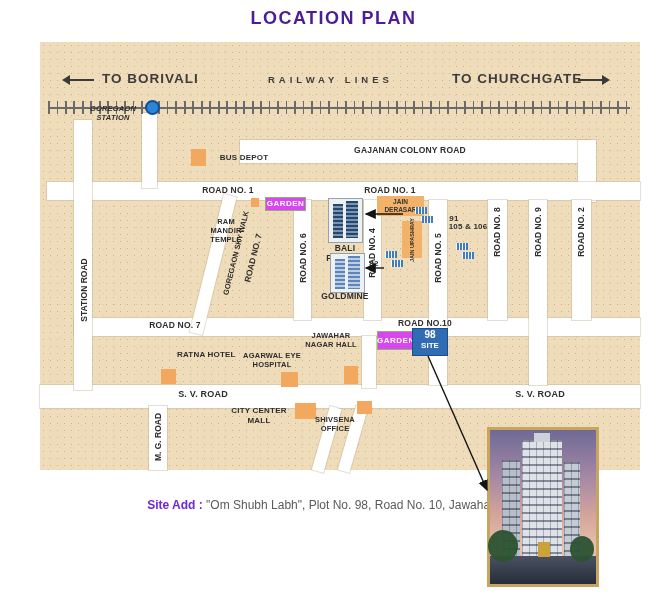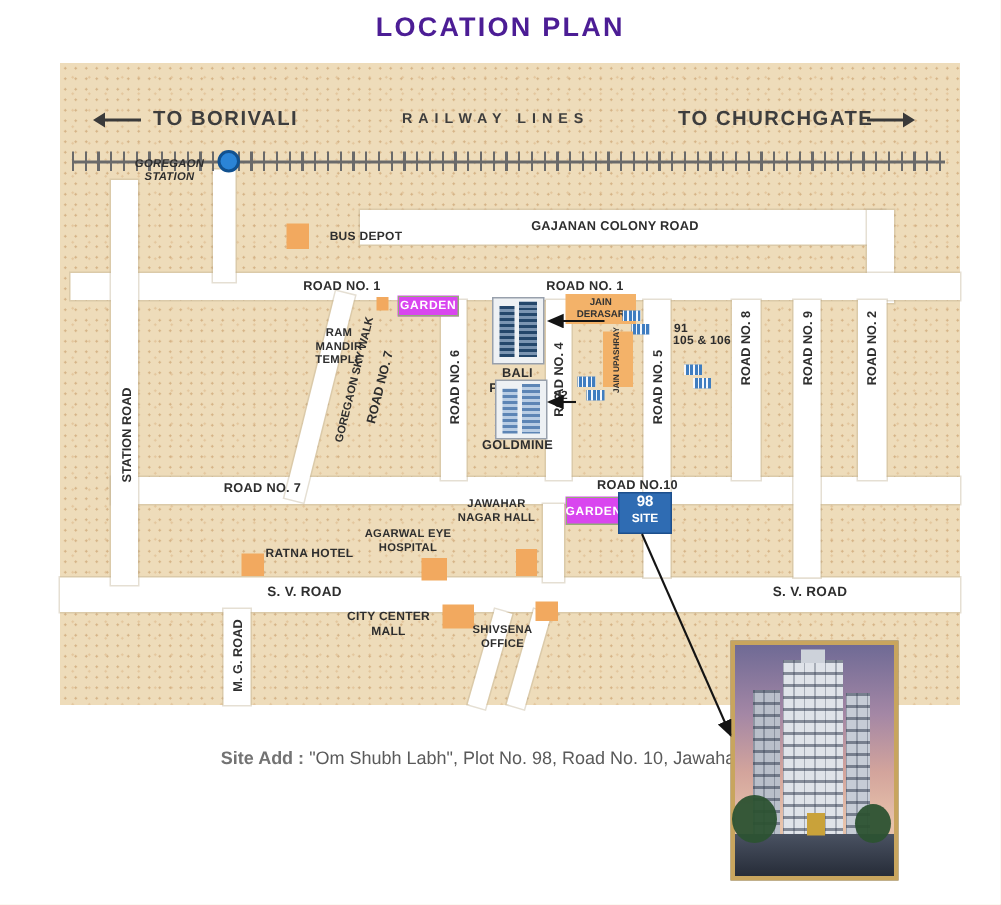--- a/index.html
+++ b/index.html
@@ -57,21 +57,21 @@
   .twrL,.twrM,.twrR{background-image:
      repeating-linear-gradient(180deg, rgba(40,50,70,.5) 0 2px, transparent 2px 8px),
      repeating-linear-gradient(90deg, rgba(40,50,70,.3) 0 1px, transparent 1px 7px);}
   .roof{position:absolute;left:44px;top:3px;width:16px;height:9px;background:#cdd2da;}
   .ground{position:absolute;left:0;top:126px;width:106px;height:28px;
           background:linear-gradient(#4a5262,#262c38);}
   .palm{position:absolute;border-radius:50%;background:#2c5231;opacity:.95;}
   .sign{position:absolute;left:48px;top:112px;width:12px;height:15px;background:#c9a23a;}
   
   .addr{position:absolute;left:60px;width:560px;text-align:center;font-size:12px;color:#5a5a5a;}
-  .addr .blue{color:#737373;font-weight:bold;}
+  .addr .blue{color:#6d28d9;font-weight:bold;}
 </style>
 </head>
 <body>
 
 <div class="page">
 
   <div class="title">LOCATION PLAN</div>
 
   <div class="map">
 
@@ -165,21 +165,21 @@
   <div class="siteblue" style="left:413px;top:329px;width:34px;height:26px;">
     <div style="font-size:10px;font-weight:bold;line-height:12px;">98</div>
     <div style="font-size:8px;font-weight:bold;line-height:10px;">SITE</div>
   </div>
 
   <div class="lbl" style="left:300px;top:331px;width:62px;font-size:7.5px;">JAWAHAR NAGAR HALL</div>
   <div class="orange" style="left:344px;top:366px;width:14px;height:18px;"></div>
   <div class="lbl" style="left:238px;top:351px;width:68px;font-size:7.5px;">AGARWAL EYE HOSPITAL</div>
   <div class="orange" style="left:281px;top:372px;width:17px;height:15px;"></div>
   <div class="orange" style="left:161px;top:369px;width:15px;height:15px;"></div>
-  <div class="lbl" style="left:177px;top:364px;width:62px;text-align:left;">RATNA HOTEL</div>
+  <div class="lbl" style="left:177px;top:350px;width:62px;text-align:left;">RATNA HOTEL</div>
   <div class="lbl" style="left:222px;top:406px;width:74px;">CITY CENTER MALL</div>
   <div class="orange" style="left:295px;top:403px;width:21px;height:16px;"></div>
   <div class="orange" style="left:357px;top:401px;width:15px;height:13px;"></div>
   <div class="lbl" style="left:309px;top:415px;width:52px;font-size:7.5px;">SHIVSENA OFFICE</div>
 
   <div class="photo">
     <div class="sky"></div>
     <div class="twrL"></div>
     <div class="twrM"></div>
     <div class="twrR"></div>

